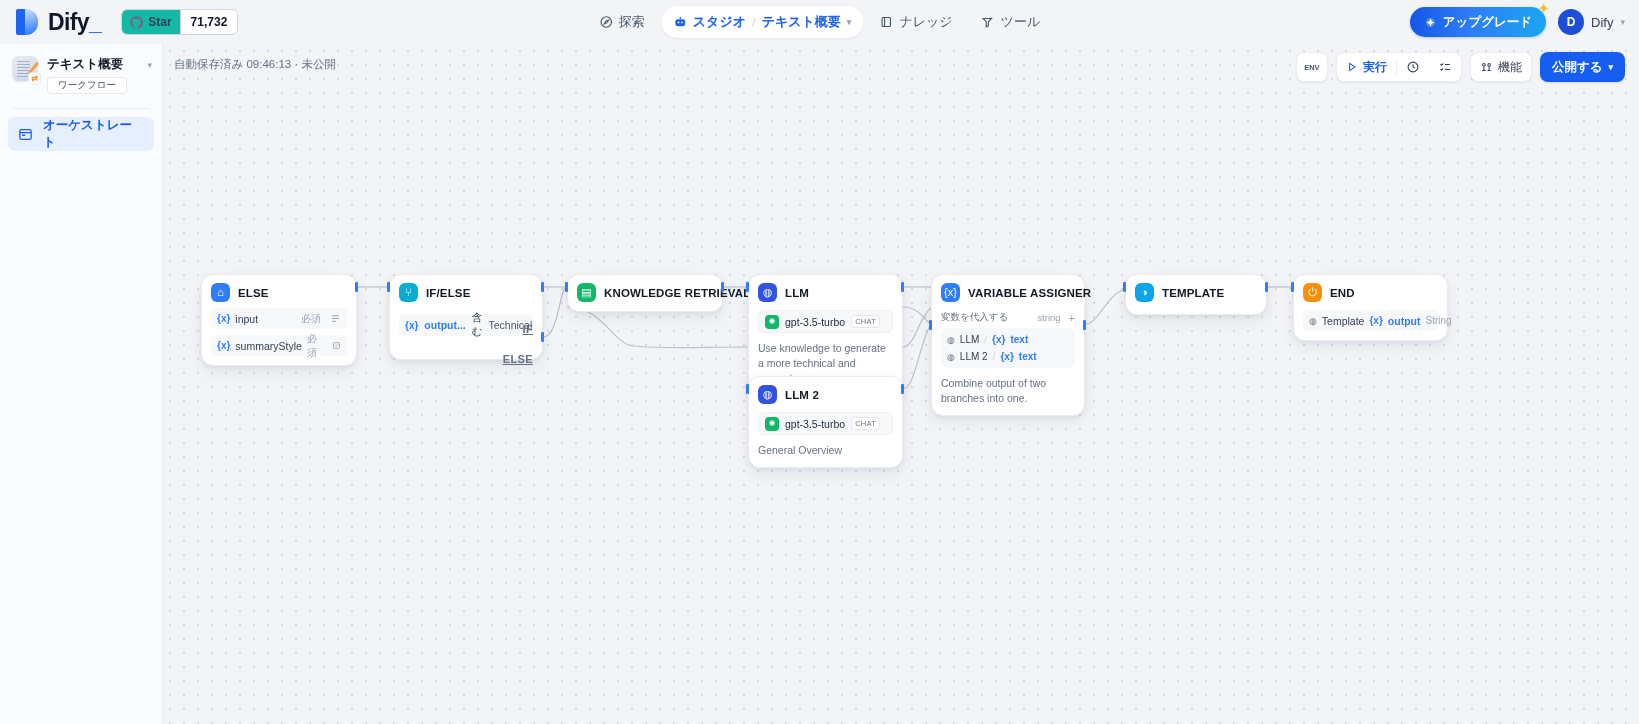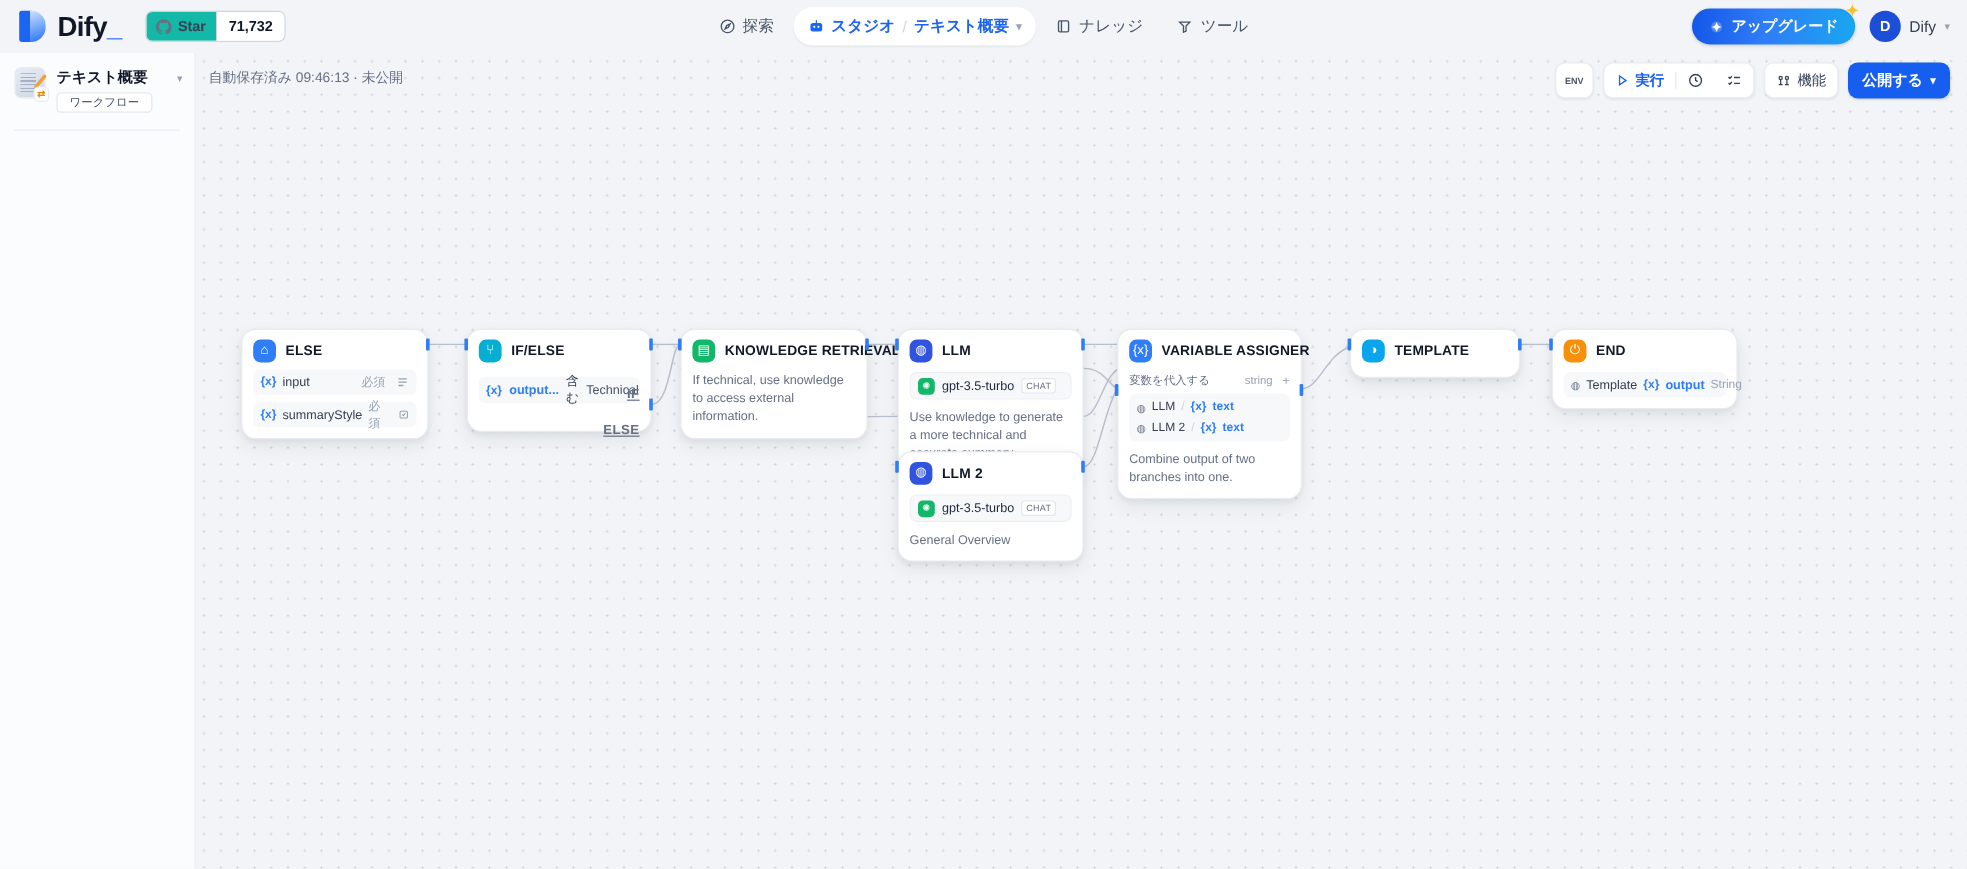--- a/index.html
+++ b/index.html
@@ -367,20 +367,27 @@
       <div class="badge-wf">⇄</div>
     </div>
     <div class="app-meta">
       <div class="app-title">テキスト概要</div>
       <div class="app-tag">ワークフロー</div>
     </div>
     <div class="app-caret">▾</div>
   </div>
   <div class="side-div"></div>
 
+  <div class="side-item active">
+    <svg class="side-ico" viewBox="0 0 20 20" fill="none" stroke="currentColor" stroke-width="1.7">
+        <rect x="2.5" y="3.5" width="15" height="13" rx="2"></rect>
+        <path d="M2.5 7.5h15M5.5 11h4"></path>
+      </svg>
+    <span>オーケストレート</span>
+  </div>
 </div>
 
 <div class="canvas">
 
   <div class="autosave">自動保存済み 09:46:13 · 未公開</div>
 
   <div class="toolbar">
     <div class="tb-box">
       <div class="env-btn">ENV</div>
     </div>
@@ -479,21 +486,20 @@
   </div>
   <div class="handle" style="left:224px; top:238px;"></div>
   <div class="handle" style="left:378px; top:238px;"></div>
   <div class="handle" style="left:378px; top:288px;"></div>
 
   <div class="node" style="left:404px; top:230px; width:156px;">
     <div class="node-head">
       <div class="n-ico" style="background:#12b76a">▤</div>
       <div class="n-title">KNOWLEDGE RETRIEVAL</div>
     </div>
-    <div class="n-desc">If technical, use knowledge to access external information.</div>
   </div>
   <div class="handle" style="left:402px; top:238px;"></div>
   <div class="handle" style="left:558px; top:238px;"></div>
 
   <div class="node" style="left:585px; top:230px; width:155px;">
     <div class="node-head">
       <div class="n-ico" style="background:#3053e0">◍</div>
       <div class="n-title">LLM</div>
     </div>
     <div class="model-row">

